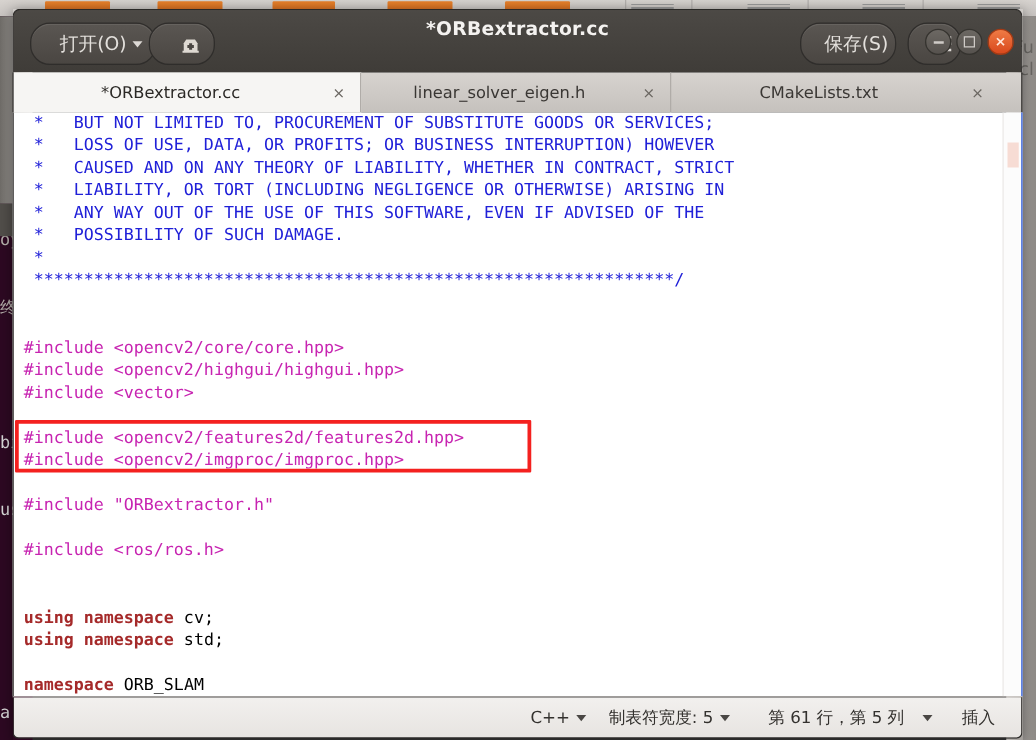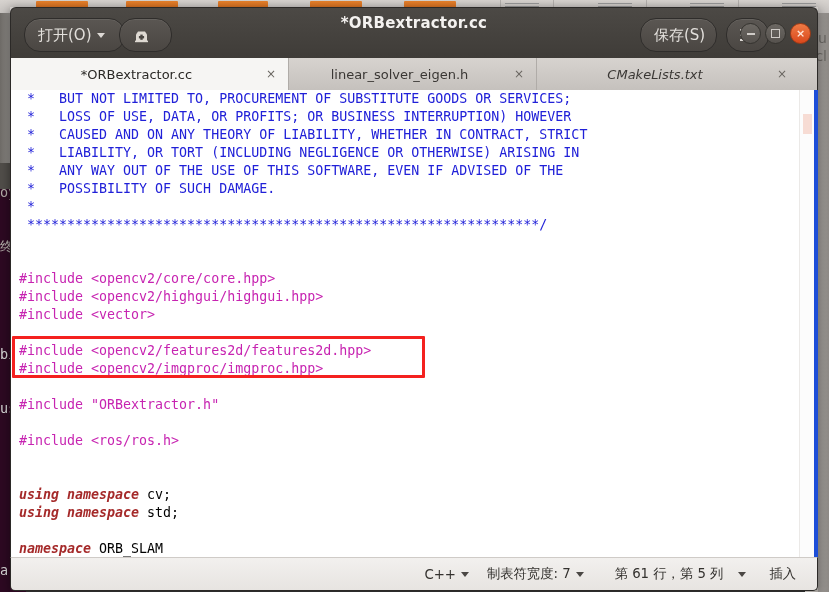--- a/index.html
+++ b/index.html
@@ -120,20 +120,21 @@
   }
   .tb-btn {
     position: absolute;
     background: linear-gradient(#5a5652, #4a4642);
     border: 1px solid #2f2d2b;
     border-radius: 16px;
     color: #e3e0dc;
     font-size: 15px;
     display: flex;
     align-items: center;
+    justify-content: center;
     box-shadow: inset 0 1px 0 rgba(255,255,255,0.08);
     cursor: default;
     user-select: none;
     padding-left: 13px;
   }
   #open-button   { left: 13px;  top: 10px; width: 86px; height: 32px; }
   #saveas-button { left: 108px; top: 10px; width: 38px; height: 32px; }
   #save-button   { right: 100px; top: 10px; width: 62px; height: 32px; }
   #menu-button   { right: 48px; top: 10px; width: 28px; height: 32px; }
 
@@ -212,46 +213,46 @@
   }
   .tab .tlabel { padding-right: 26px; }
   .tab .tclose {
     position: absolute;
     right: 12px;
     font-size: 12px;
     color: #6a6661;
   }
   #tab-0 { width: 278px; }
   #tab-1 { width: 248px; }
-  #tab-2 { width: 262px; border-right: none; font-style: italic; }
+  #tab-2 { width: 262px; border-right: none; }
 
   
   .editor-wrap {
     position: relative;
     height: 467px;
     background: #ffffff;
     border-left: 1px solid #2b2927;
-    border-right: 4px solid #1d4ed8;
+    border-right: 1px solid #1d4ed8;
     overflow: hidden;
     box-sizing: border-box;
     padding-left: 40px;
   }
   .code {
     position: absolute;
     left: 8px; top: 0px;
     font-family: "DejaVu Sans Mono", "Liberation Mono", monospace;
     font-size: 13.3px;
     line-height: 18px;
     white-space: pre;
     color: #000000;
   }
   .code .line { height: 18px; }
   .cm { color: #2020d8; }          
   .pp { color: #c724b1; }          
-  .kw { color: #a52a2a; font-weight: bold; font-style: italic; }  
+  .kw { color: #a52a2a; font-weight: bold; }  
   .pl { color: #000000; }
 
   
   .annot-box {
     position: absolute;
     left: 1px; top: 246px;
     width: 413px; height: 42px;
     border: 3px solid #f4211f;
     box-sizing: border-box;
     border-radius: 1px;
@@ -427,21 +428,21 @@
         <div class="scroll-mark"></div>
       </div>
     </div>
 
     <div class="statusbar">
       <div class="sb-item">
         <span>C++</span>
         <span class="caret-dark"></span>
       </div>
       <div class="sb-item">
-        <span>制表符宽度: 7</span>
+        <span>制表符宽度: 5</span>
         <span class="caret-dark"></span>
       </div>
       <div class="sb-item" style="padding-left:22px;">
         <span>第 61 行，第 5 列</span>
         <span class="caret-dark" style="margin-left:10px;"></span>
       </div>
       <div class="sb-item" style="padding-left:14px;">
         <span>插入</span>
       </div>
     </div>

